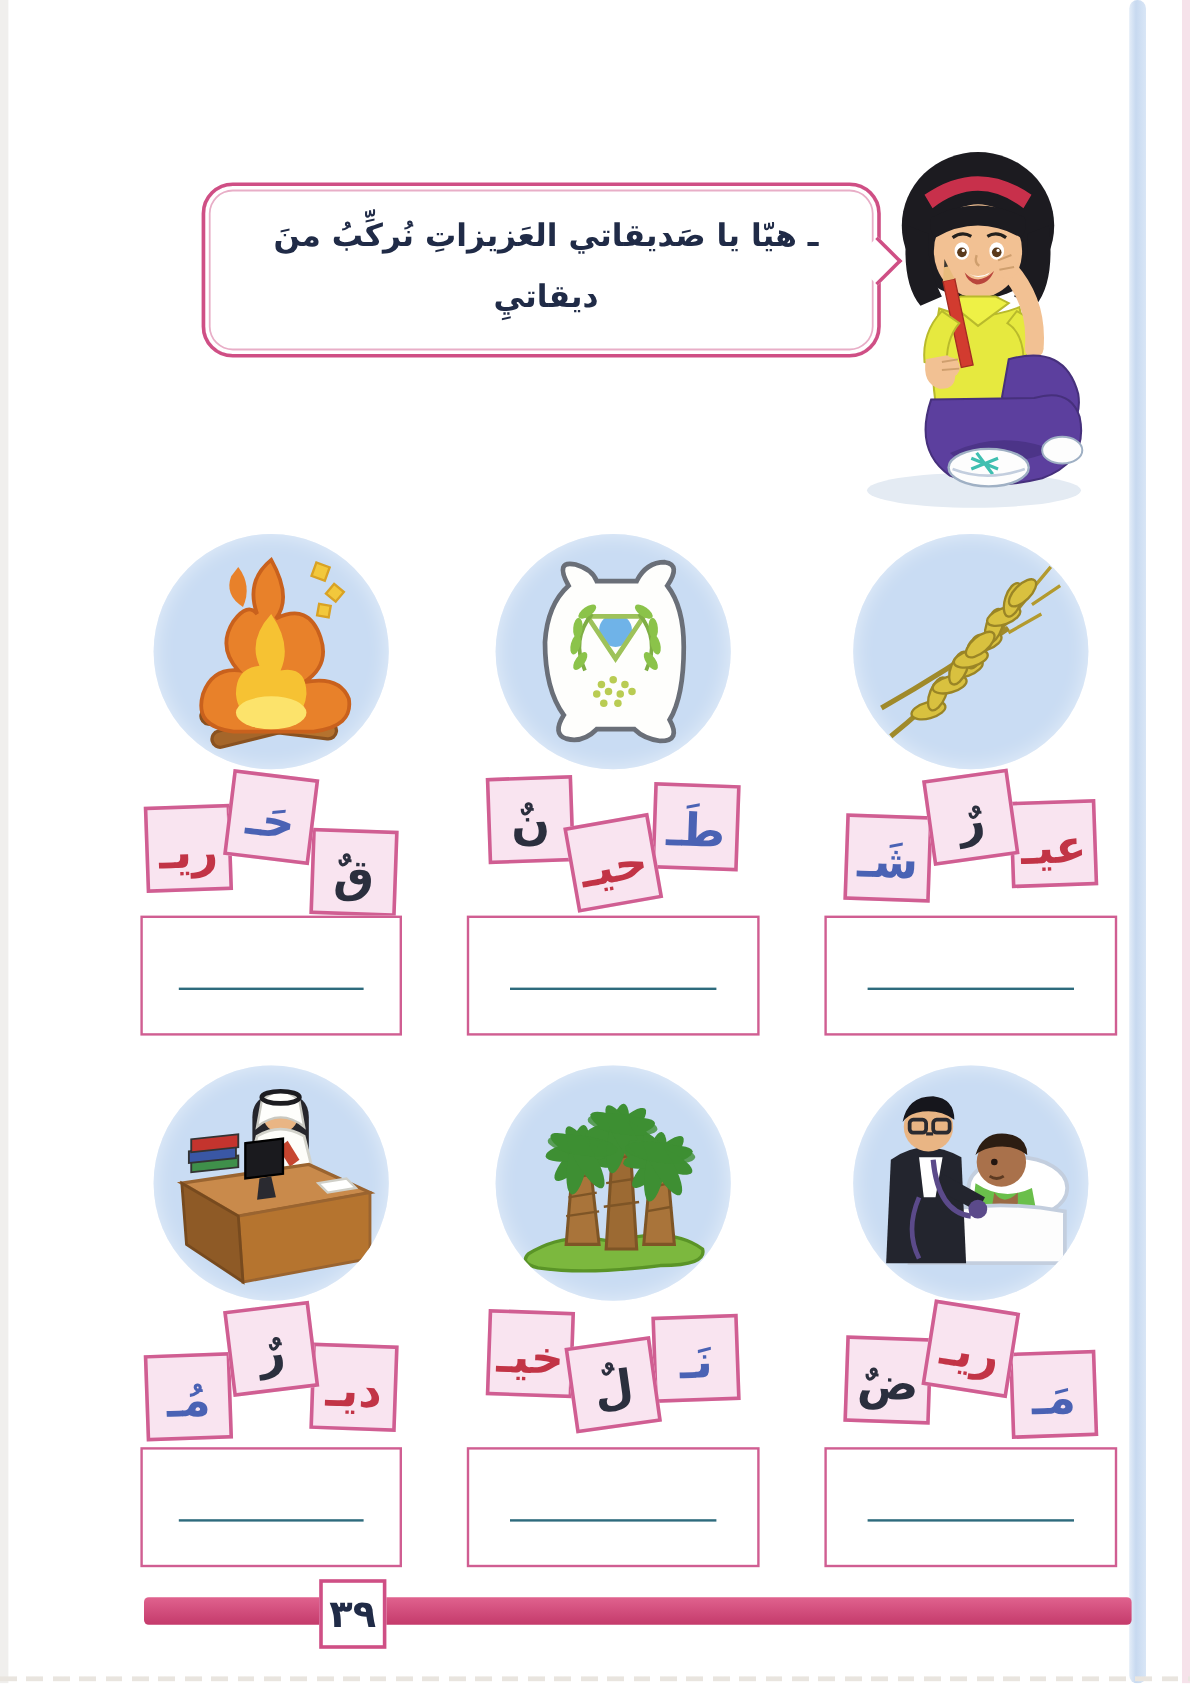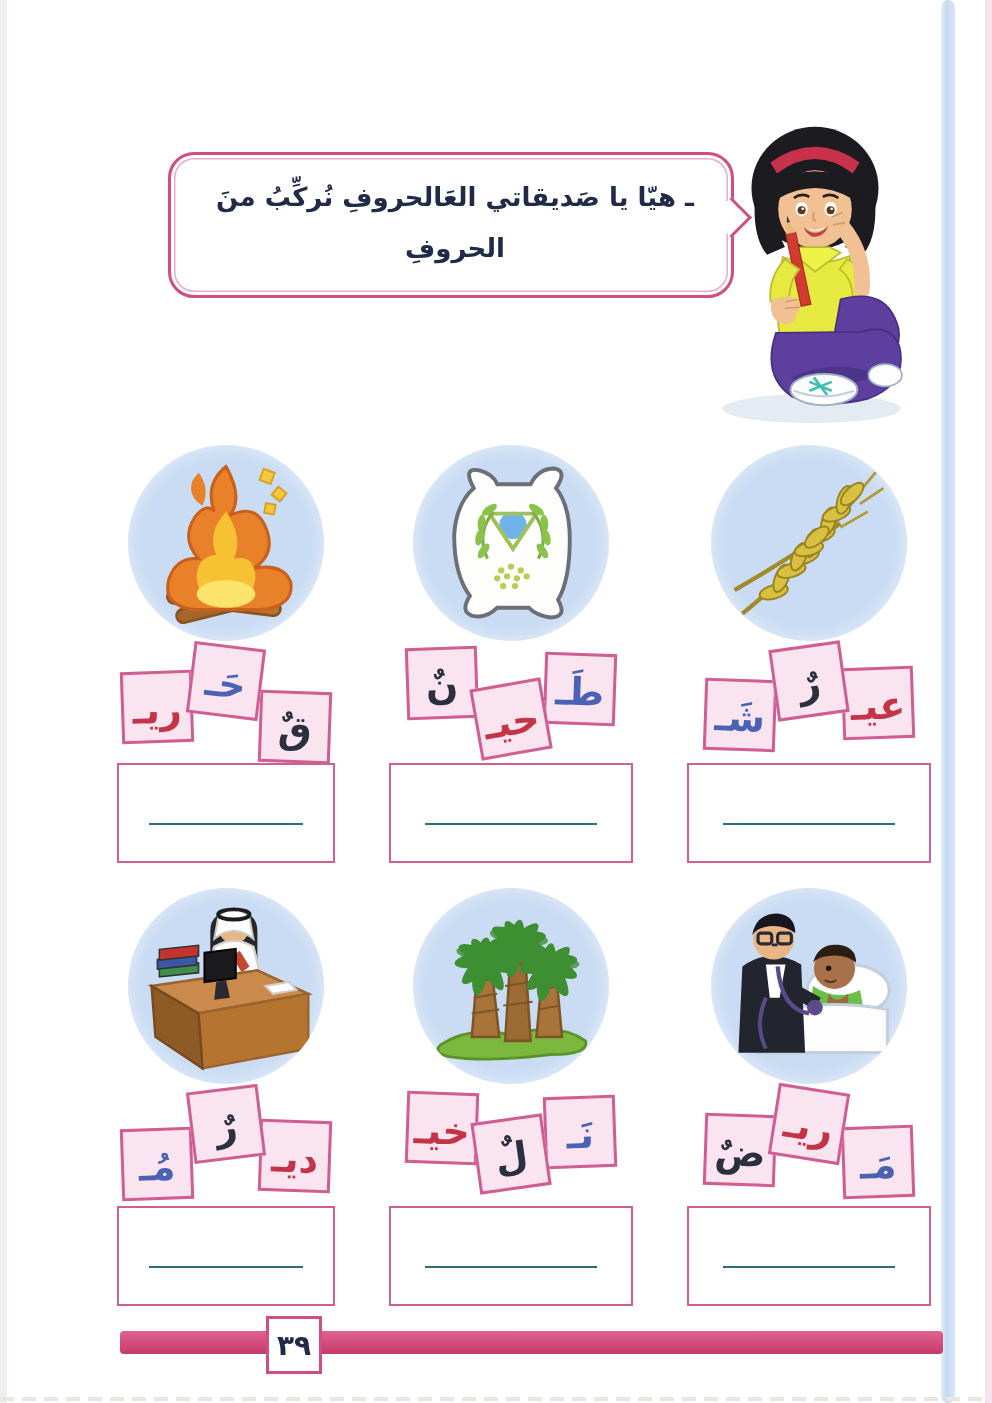--- a/index.html
+++ b/index.html
@@ -45,34 +45,34 @@
   .tile .c-red{color:var(--red);} .tile .c-blue{color:var(--blue);} .tile .c-dark{color:var(--dark);}
   .answer-box{height:100px;border:2.5px solid var(--tile-border);background:#fff;
     box-sizing:border-box;position:relative;margin-top:2px;}
   .answer-box .line{position:absolute;left:14%;right:14%;top:60%;border-bottom:2.5px solid #2e6b7d;}
 
   
   .footer-bar{position:absolute;left:120px;top:1331px;width:823px;height:23px;
     background:linear-gradient(#e0628e,var(--pink-dark));border-radius:4px;}
   .page-num{position:absolute;left:266px;top:1316px;width:56px;height:58px;background:#fff;
     border:3px solid var(--pink);box-sizing:border-box;display:flex;align-items:center;
-    justify-content:center;font-size:28px;font-weight:bold;color:var(--ink);}
+    justify-content:center;font-size:32px;font-weight:bold;color:var(--ink);}
 </style>
 </head>
 <body>
 
 <div class="page">
   <div class="edge-left"></div>
   <div class="edge-blue"></div>
   <div class="edge-pink"></div>
   <div class="edge-bottom"></div>
 
   <div class="bubble">
     <div class="tail"></div>
-    <p>ـ هيّا يا صَديقاتي العَالحروفِ نُركِّبُ منَ الحروفِ</p>
+    <p>ـ هيّا يا صَديقاتي العَزيزاتِ نُركِّبُ منَ ديقاتيِ</p>
   </div>
 
   <div class="girl">
     <svg viewBox="0 0 210 290">
       <ellipse cx="102" cy="268" rx="80" ry="13" fill="#e4ebf3"></ellipse>
       <ellipse cx="105" cy="70" rx="57" ry="55" fill="#1c1b20"></ellipse>
       <path d="M52,70 Q47,112 62,130 L78,123 Q66,100 68,76 Z" fill="#1c1b20"></path>
       <path d="M158,70 Q163,112 148,130 L132,123 Q144,100 142,76 Z" fill="#1c1b20"></path>
       <ellipse cx="105" cy="89" rx="33" ry="35" fill="#f2c193"></ellipse>
       <path d="M70,64 Q105,46 140,64 Q142,74 137,79 Q105,61 73,79 Q68,74 70,64 Z" fill="#1c1b20"></path>

